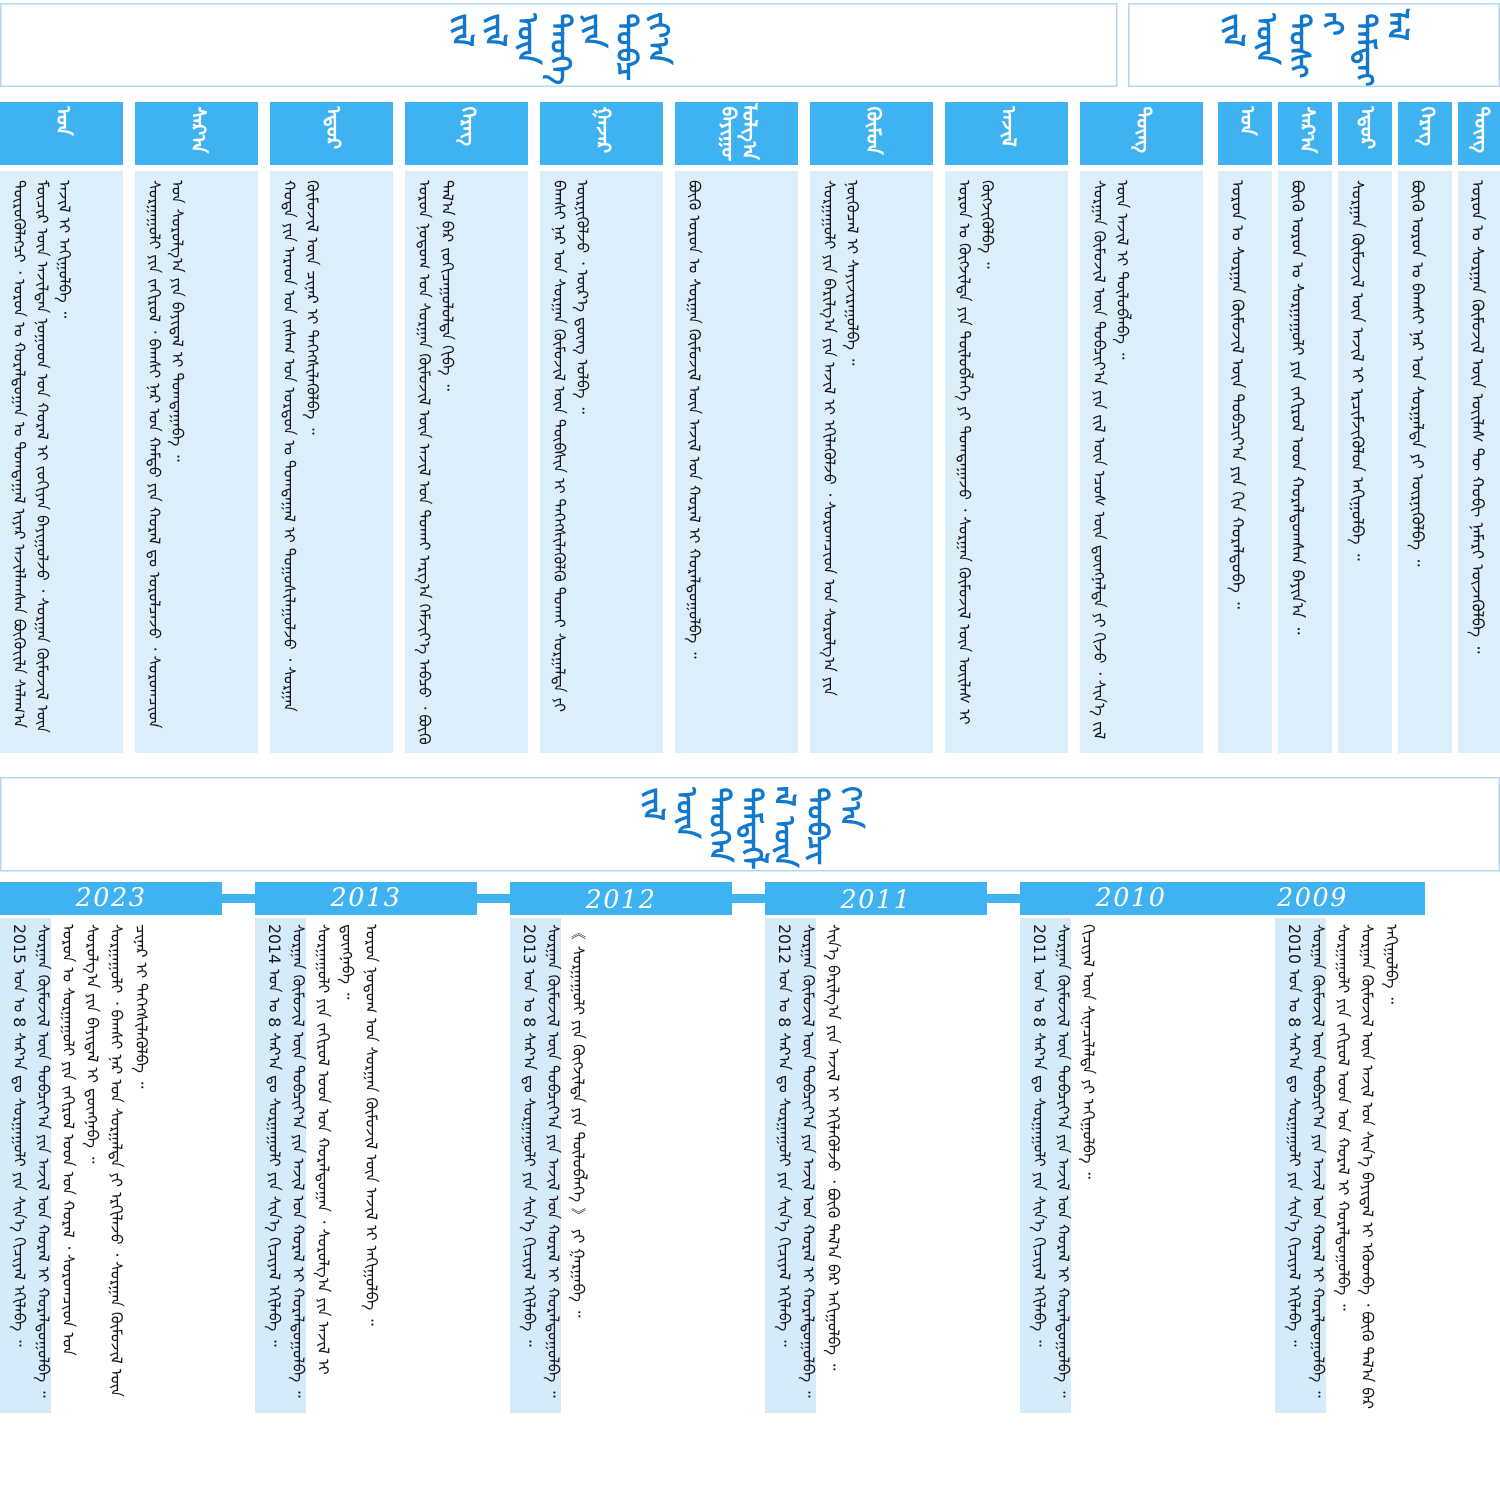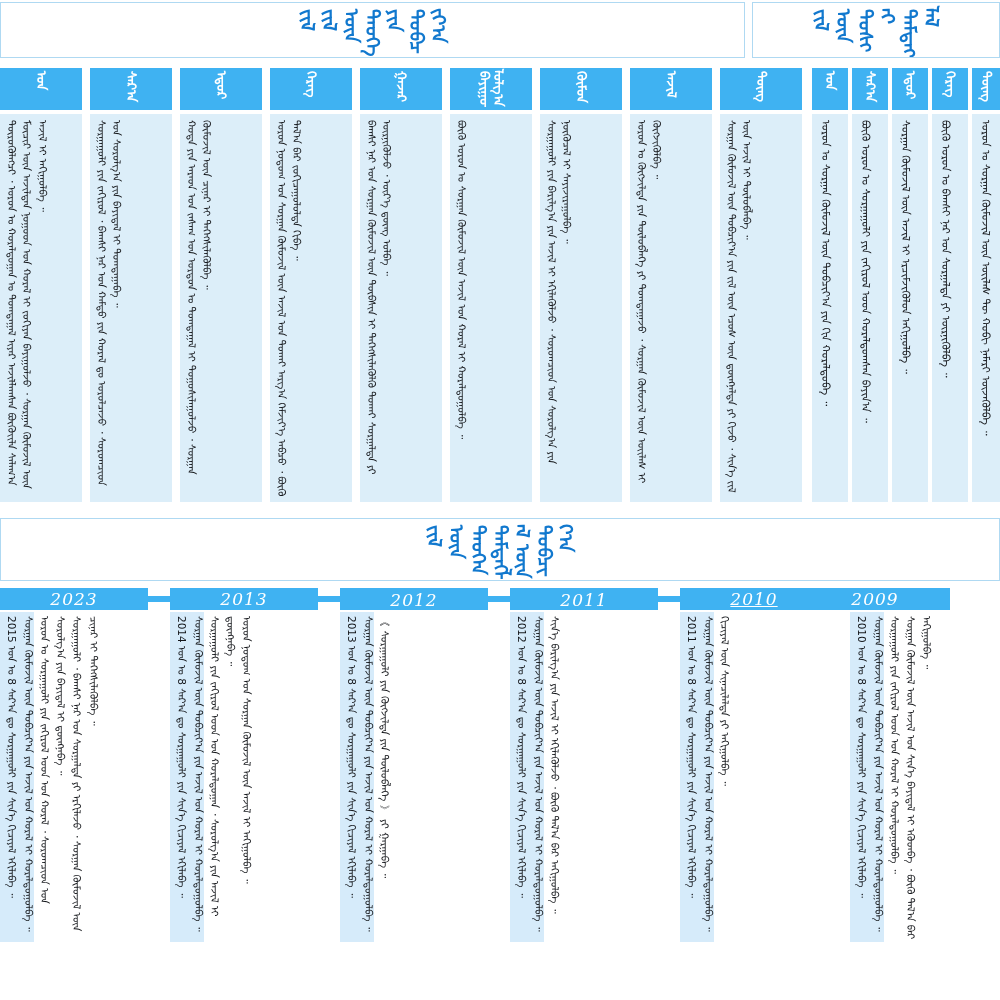--- a/index.html
+++ b/index.html
@@ -243,21 +243,21 @@
     </div>
   <div class="connector" style="left:318px;"></div>
   <div class="yearband" style="left:340px;width:148px;align-items:flex-end;">
       <span>2012</span>
     </div>
   <div class="connector" style="left:488px;"></div>
   <div class="yearband" style="left:510px;width:148px;align-items:flex-end;">
       <span>2011</span>
     </div>
   <div class="connector" style="left:658px;"></div>
-  <div class="yearband" style="left:680px;width:148px;text-decoration:underline;">
+  <div class="yearband" style="left:680px;width:148px;">
       <span>2010</span>
     </div>
   <div class="connector" style="left:828px;"></div>
   <div class="yearband" style="left:800px;width:150px;">
       <span>2009</span>
     </div>
 
   <div class="seg" style="left:0px;width:160px;">
     <div class="hilite"></div>
     <div class="segtext">

